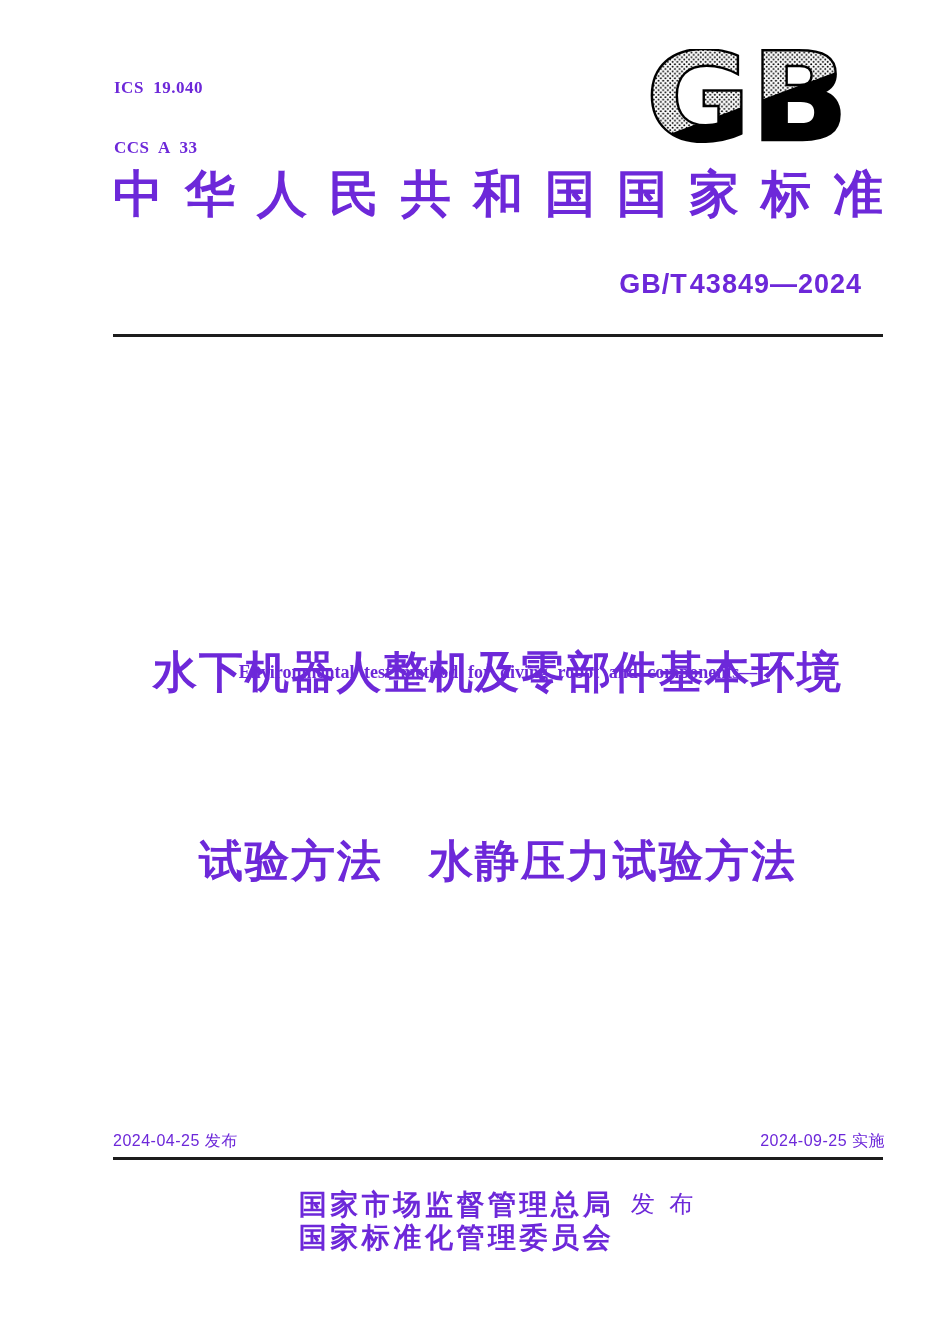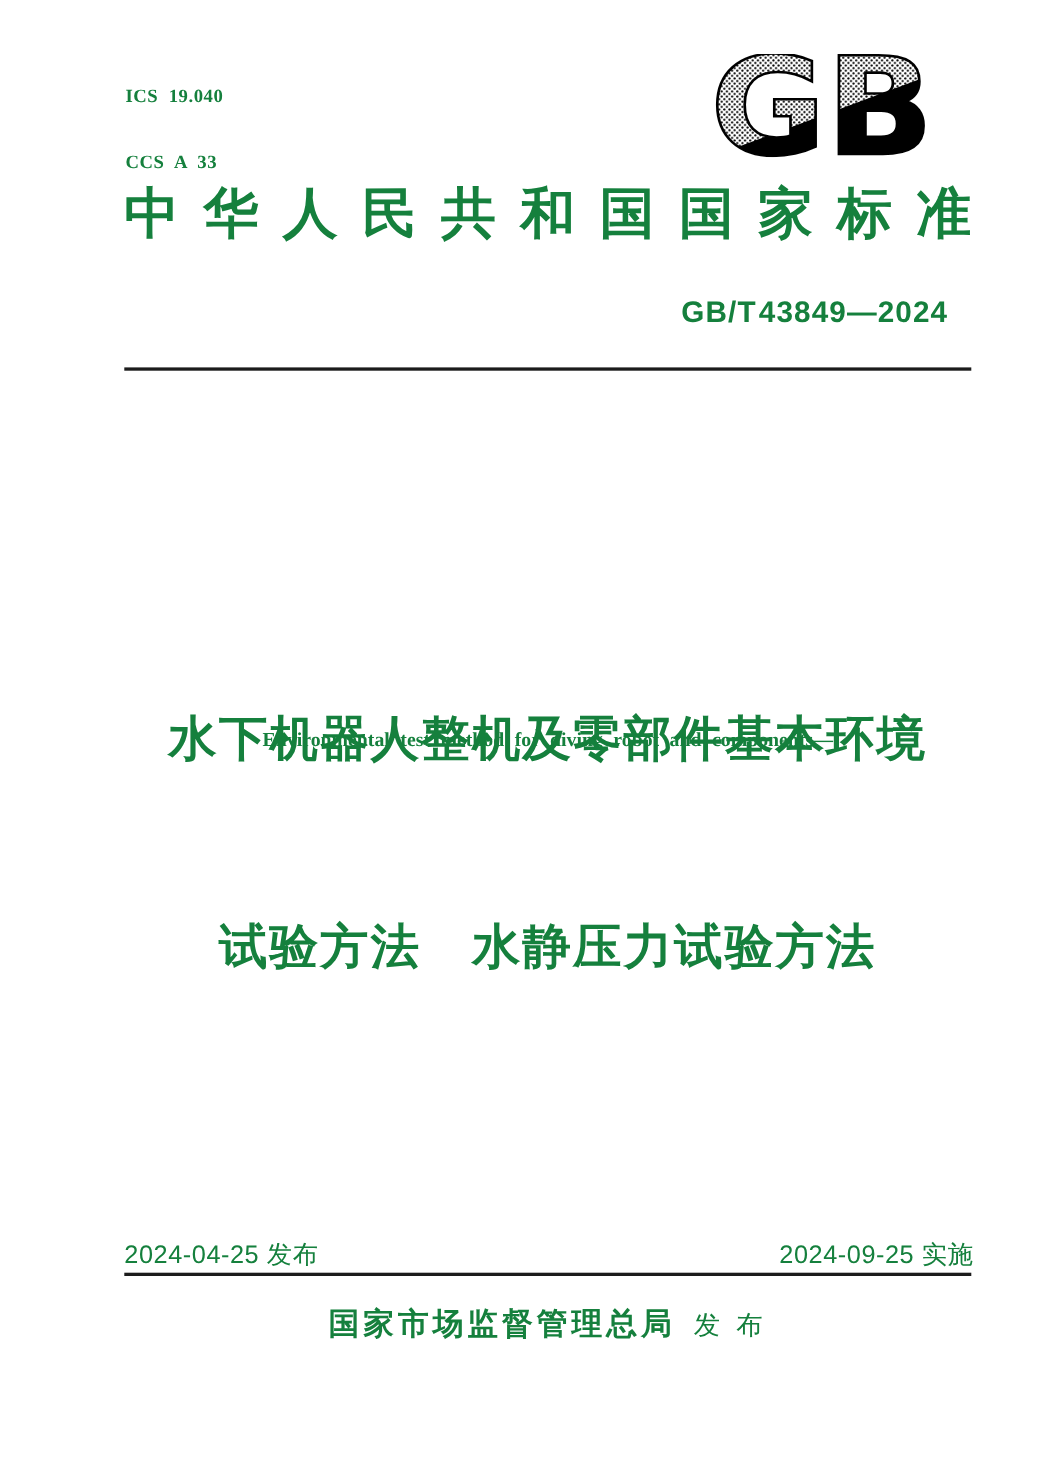--- a/index.html
+++ b/index.html
@@ -3,21 +3,21 @@
 <meta charset="utf-8">
 <style>
   * { margin: 0; padding: 0; box-sizing: border-box; }
   html, body { background: #ffffff; }
   .page {
     position: relative;
     width: 950px;
     height: 1344px;
     margin: 0 auto;
     background: #ffffff;
-    color: #15803d;
+    color: #6d28d9;
     overflow: hidden;
     font-family: "Liberation Serif", serif;
   }
 
   
   .ics-block {
     position: absolute;
     left: 114px;
     top: 38px;
     font-family: "Liberation Serif", serif;
@@ -108,35 +108,35 @@
 
   
   .dates-row {
     position: absolute;
     left: 113px;
     top: 1127px;
     width: 772px;
     display: flex;
     justify-content: space-between;
     font-family: "Liberation Sans", sans-serif;
-    font-size: 23px;
+    font-size: 16px;
     line-height: 27px;
     letter-spacing: 0.5px;
     white-space: pre;
   }
 
   
   .issuers-row {
     position: absolute;
     left: 113px;
     top: 1188px;
     width: 770px;
     display: flex;
     justify-content: center;
-    align-items: flex-end;
+    align-items: flex-start;
   }
   .issuer-names {
     width: 312px;
     font-family: "Liberation Serif", serif;
     font-weight: bold;
     font-size: 28px;
     line-height: 33px;
   }
   .issuer-names .issuer-line {
     text-align: justify;
@@ -196,17 +196,18 @@
   <div class="dates-row">
     <span>2024-04-25 发布</span>
     <span>2024-09-25 实施</span>
   </div>
 
   <div class="rule rule-bottom"></div>
 
   <div class="issuers-row">
     <div class="issuer-names">
       <div class="issuer-line">国家市场监督管理总局</div>
+      <div class="issuer-line">国家标准化管理委员会</div>
     </div>
     <div class="issue-label">发 布</div>
   </div>
 
 </div>
 
 </body></html>

